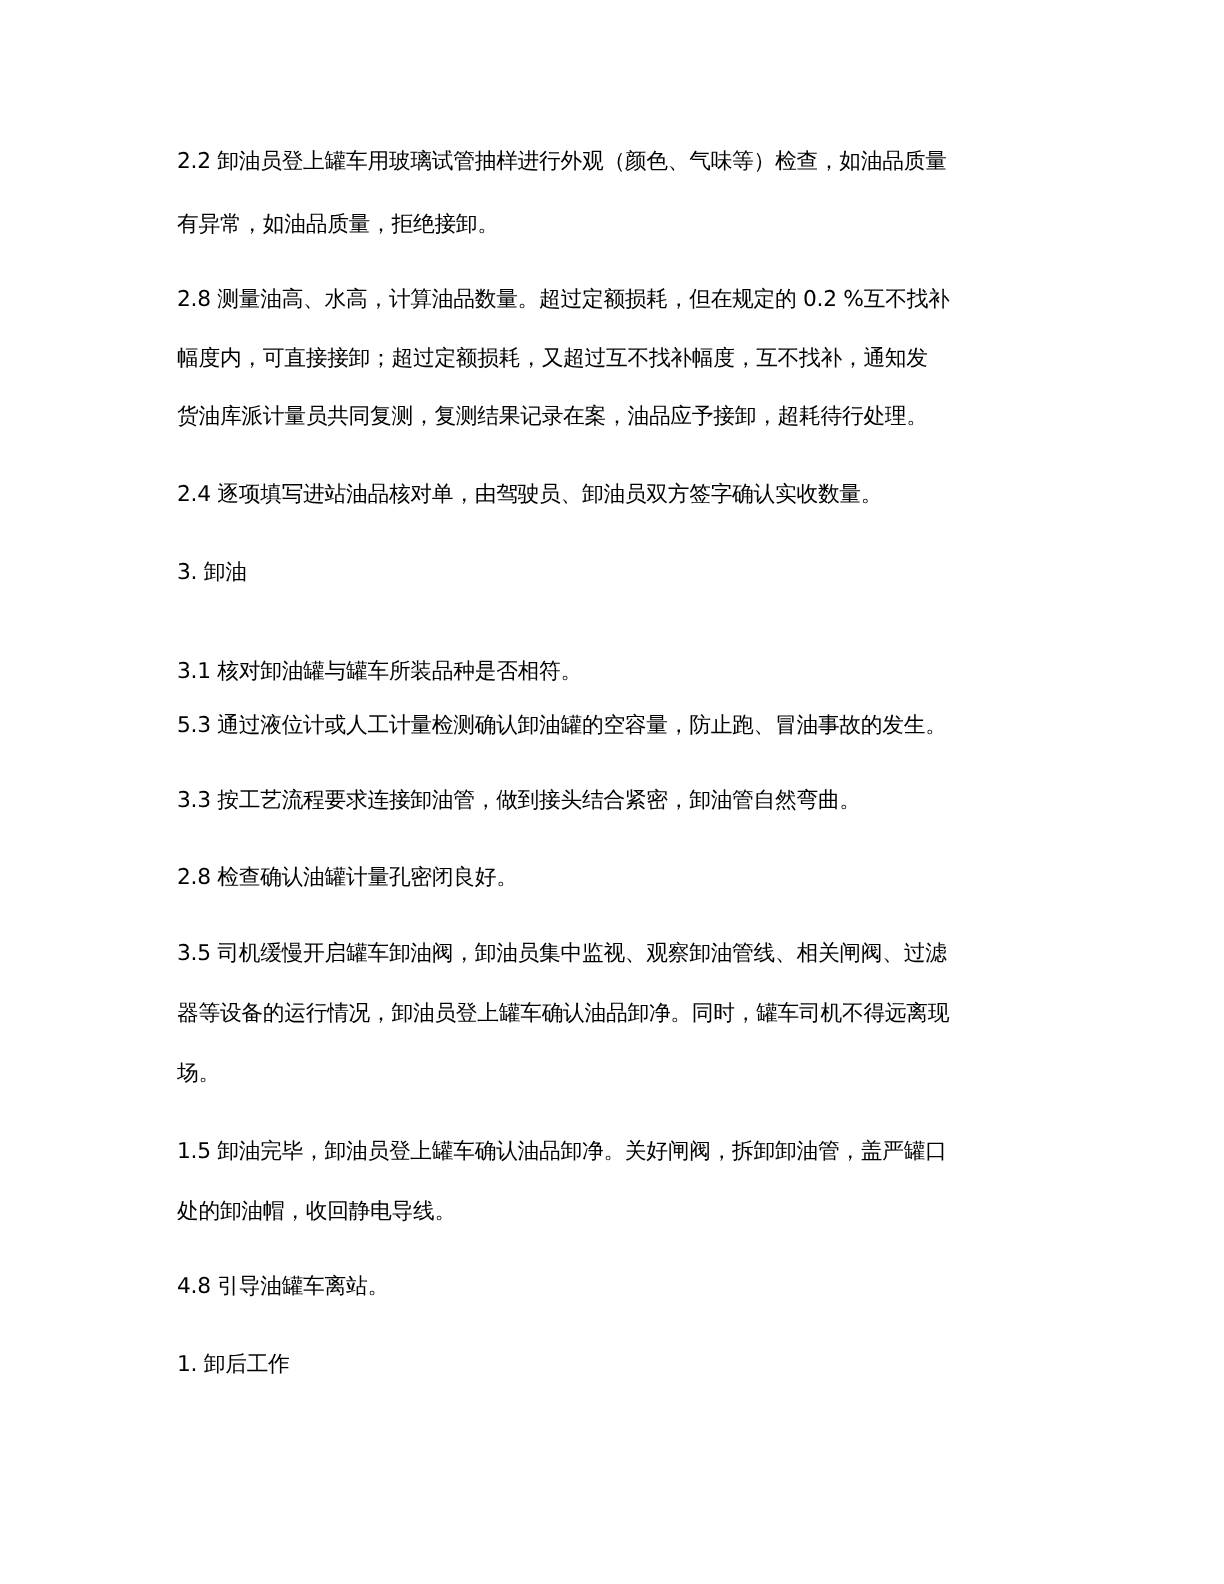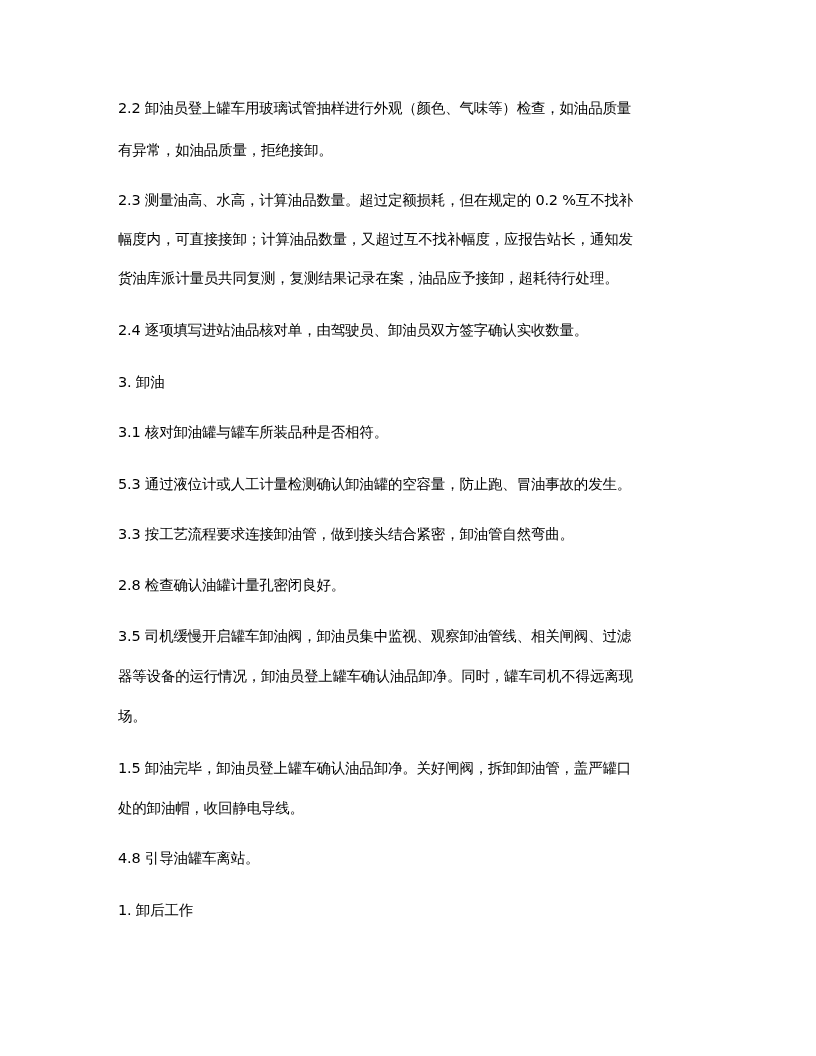--- a/index.html
+++ b/index.html
@@ -35,35 +35,35 @@
 <body>
 
 <div class="page">
 
   <div>
     <div class="line" style="top:98px">2.2 卸油员登上罐车用玻璃试管抽样进行外观（颜色、气味等）检查，如油品质量</div>
     <div class="line" style="top:140px">有异常，如油品质量，拒绝接卸。</div>
   </div>
 
   <div>
-    <div class="line" style="top:190px">2.3 测量油高、水高，计算油品数量。超过定额损耗，但在规定的 0.2 %互不找补</div>
-    <div class="line" style="top:229px">幅度内，可直接接卸；计算油品数量，又超过互不找补幅度，应报告站长，通知发</div>
+    <div class="line" style="top:190px">2.8 测量油高、水高，计算油品数量。超过定额损耗，但在规定的 0.2 %互不找补</div>
+    <div class="line" style="top:229px">幅度内，可直接接卸；超过定额损耗，又超过互不找补幅度，互不找补，通知发</div>
     <div class="line" style="top:268px">货油库派计量员共同复测，复测结果记录在案，油品应予接卸，超耗待行处理。</div>
   </div>
 
   <div>
     <div class="line" style="top:320px">2.4 逐项填写进站油品核对单，由驾驶员、卸油员双方签字确认实收数量。</div>
   </div>
 
   <div>
     <div class="line" style="top:372px">3. 卸油</div>
   </div>
 
   <div>
-    <div class="line" style="top:422px">3.1 核对卸油罐与罐车所装品种是否相符。</div>
+    <div class="line" style="top:438px">3.1 核对卸油罐与罐车所装品种是否相符。</div>
   </div>
 
   <div>
     <div class="line" style="top:474px">5.3 通过液位计或人工计量检测确认卸油罐的空容量，防止跑、冒油事故的发生。</div>
   </div>
 
   <div>
     <div class="line" style="top:524px">3.3 按工艺流程要求连接卸油管，做到接头结合紧密，卸油管自然弯曲。</div>
   </div>
 

